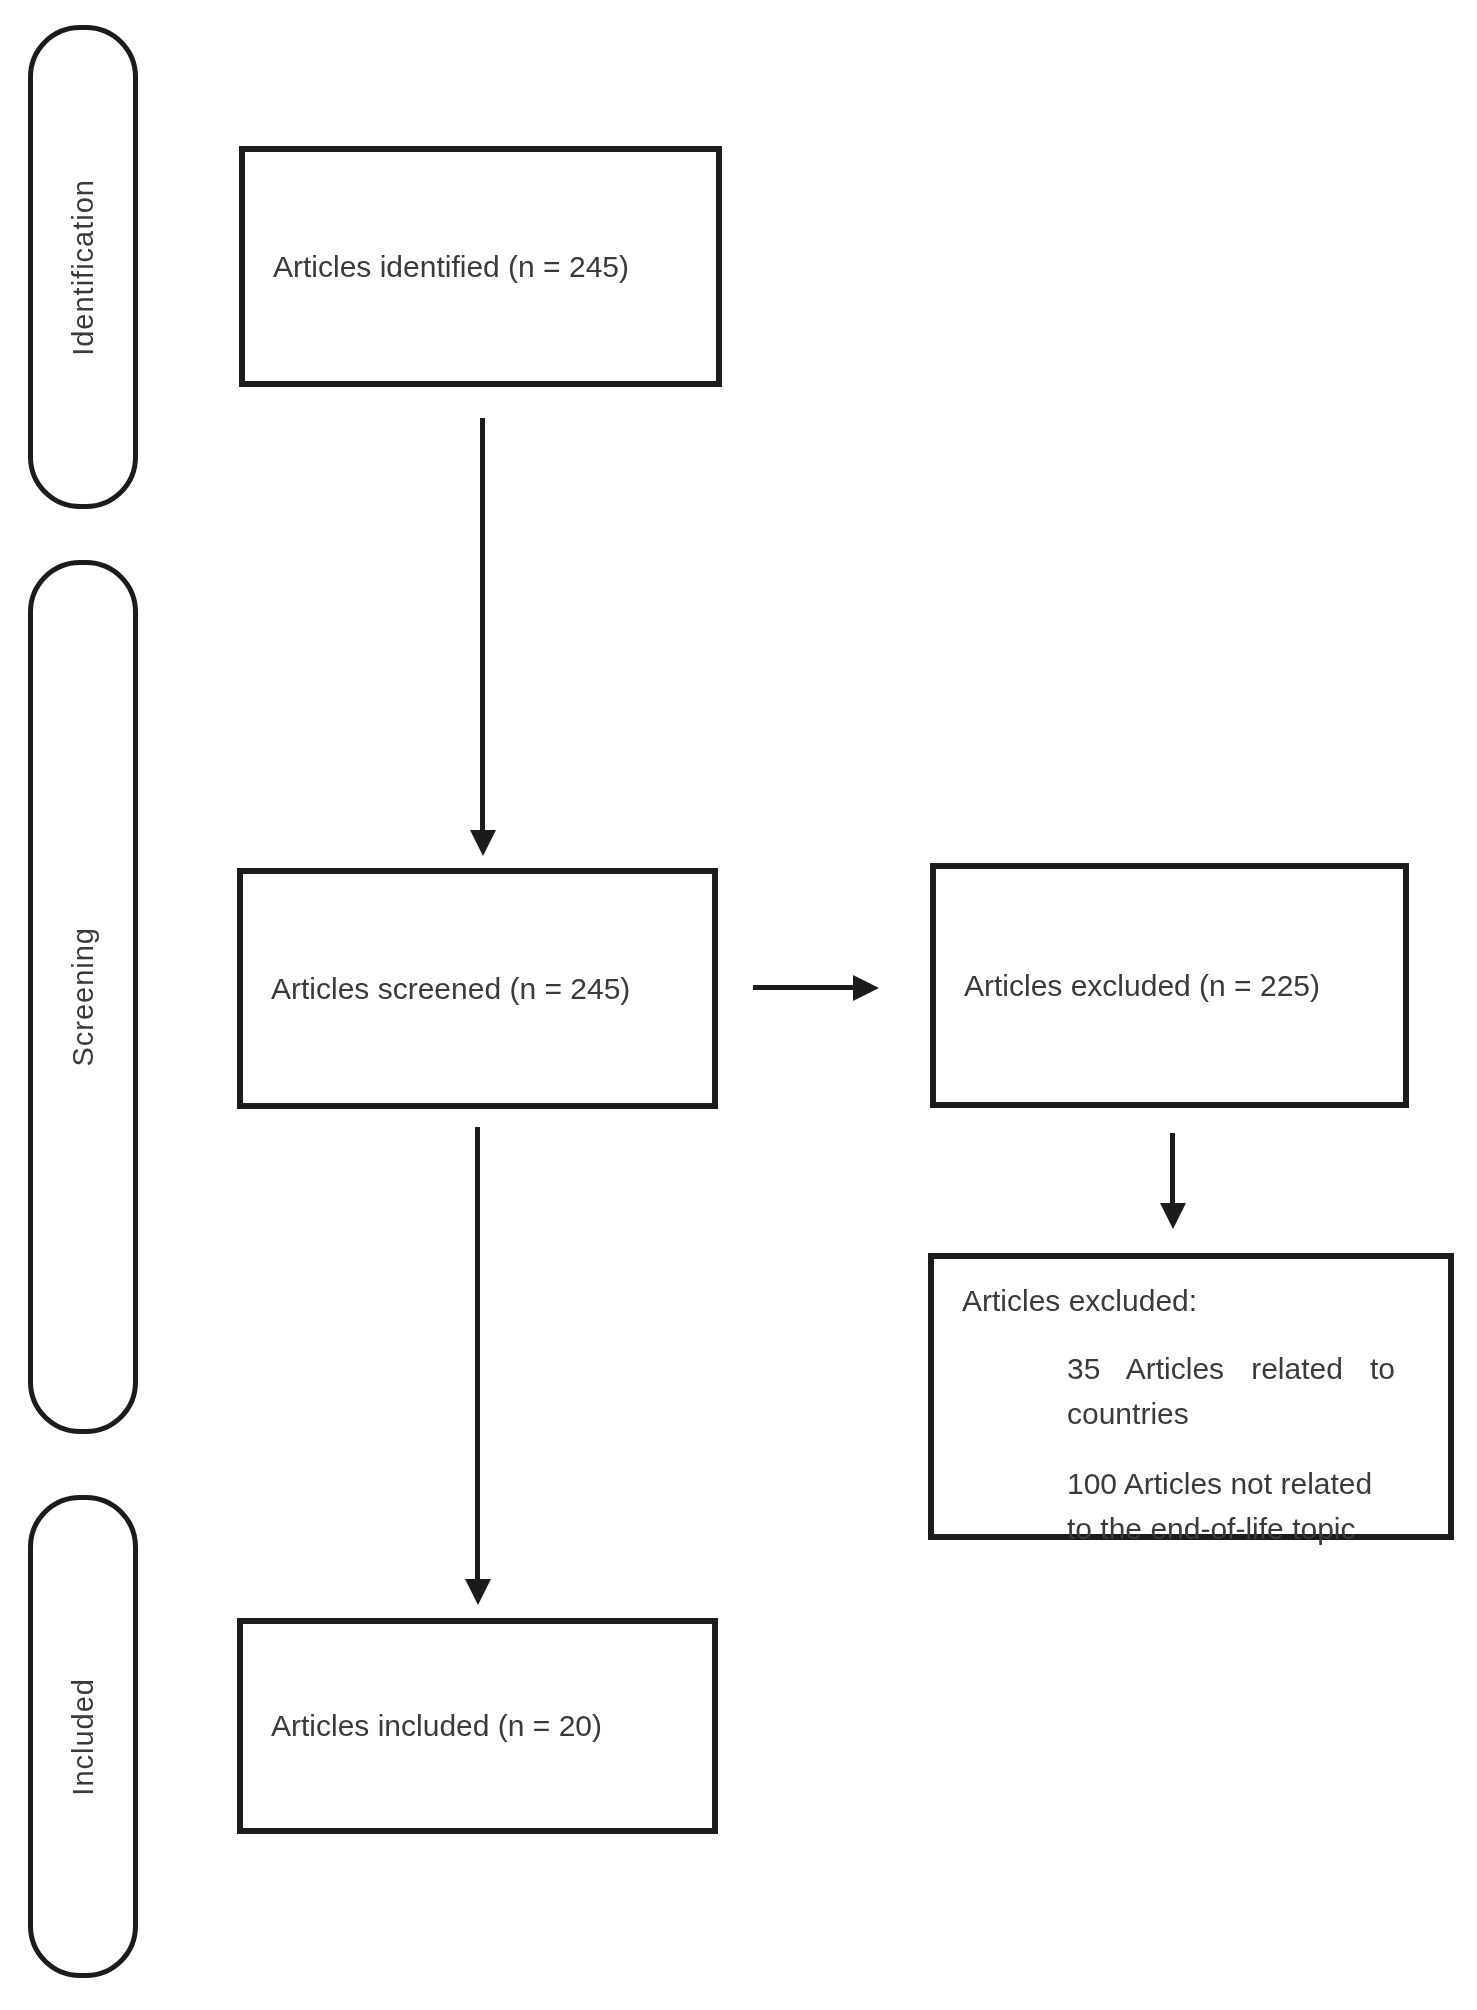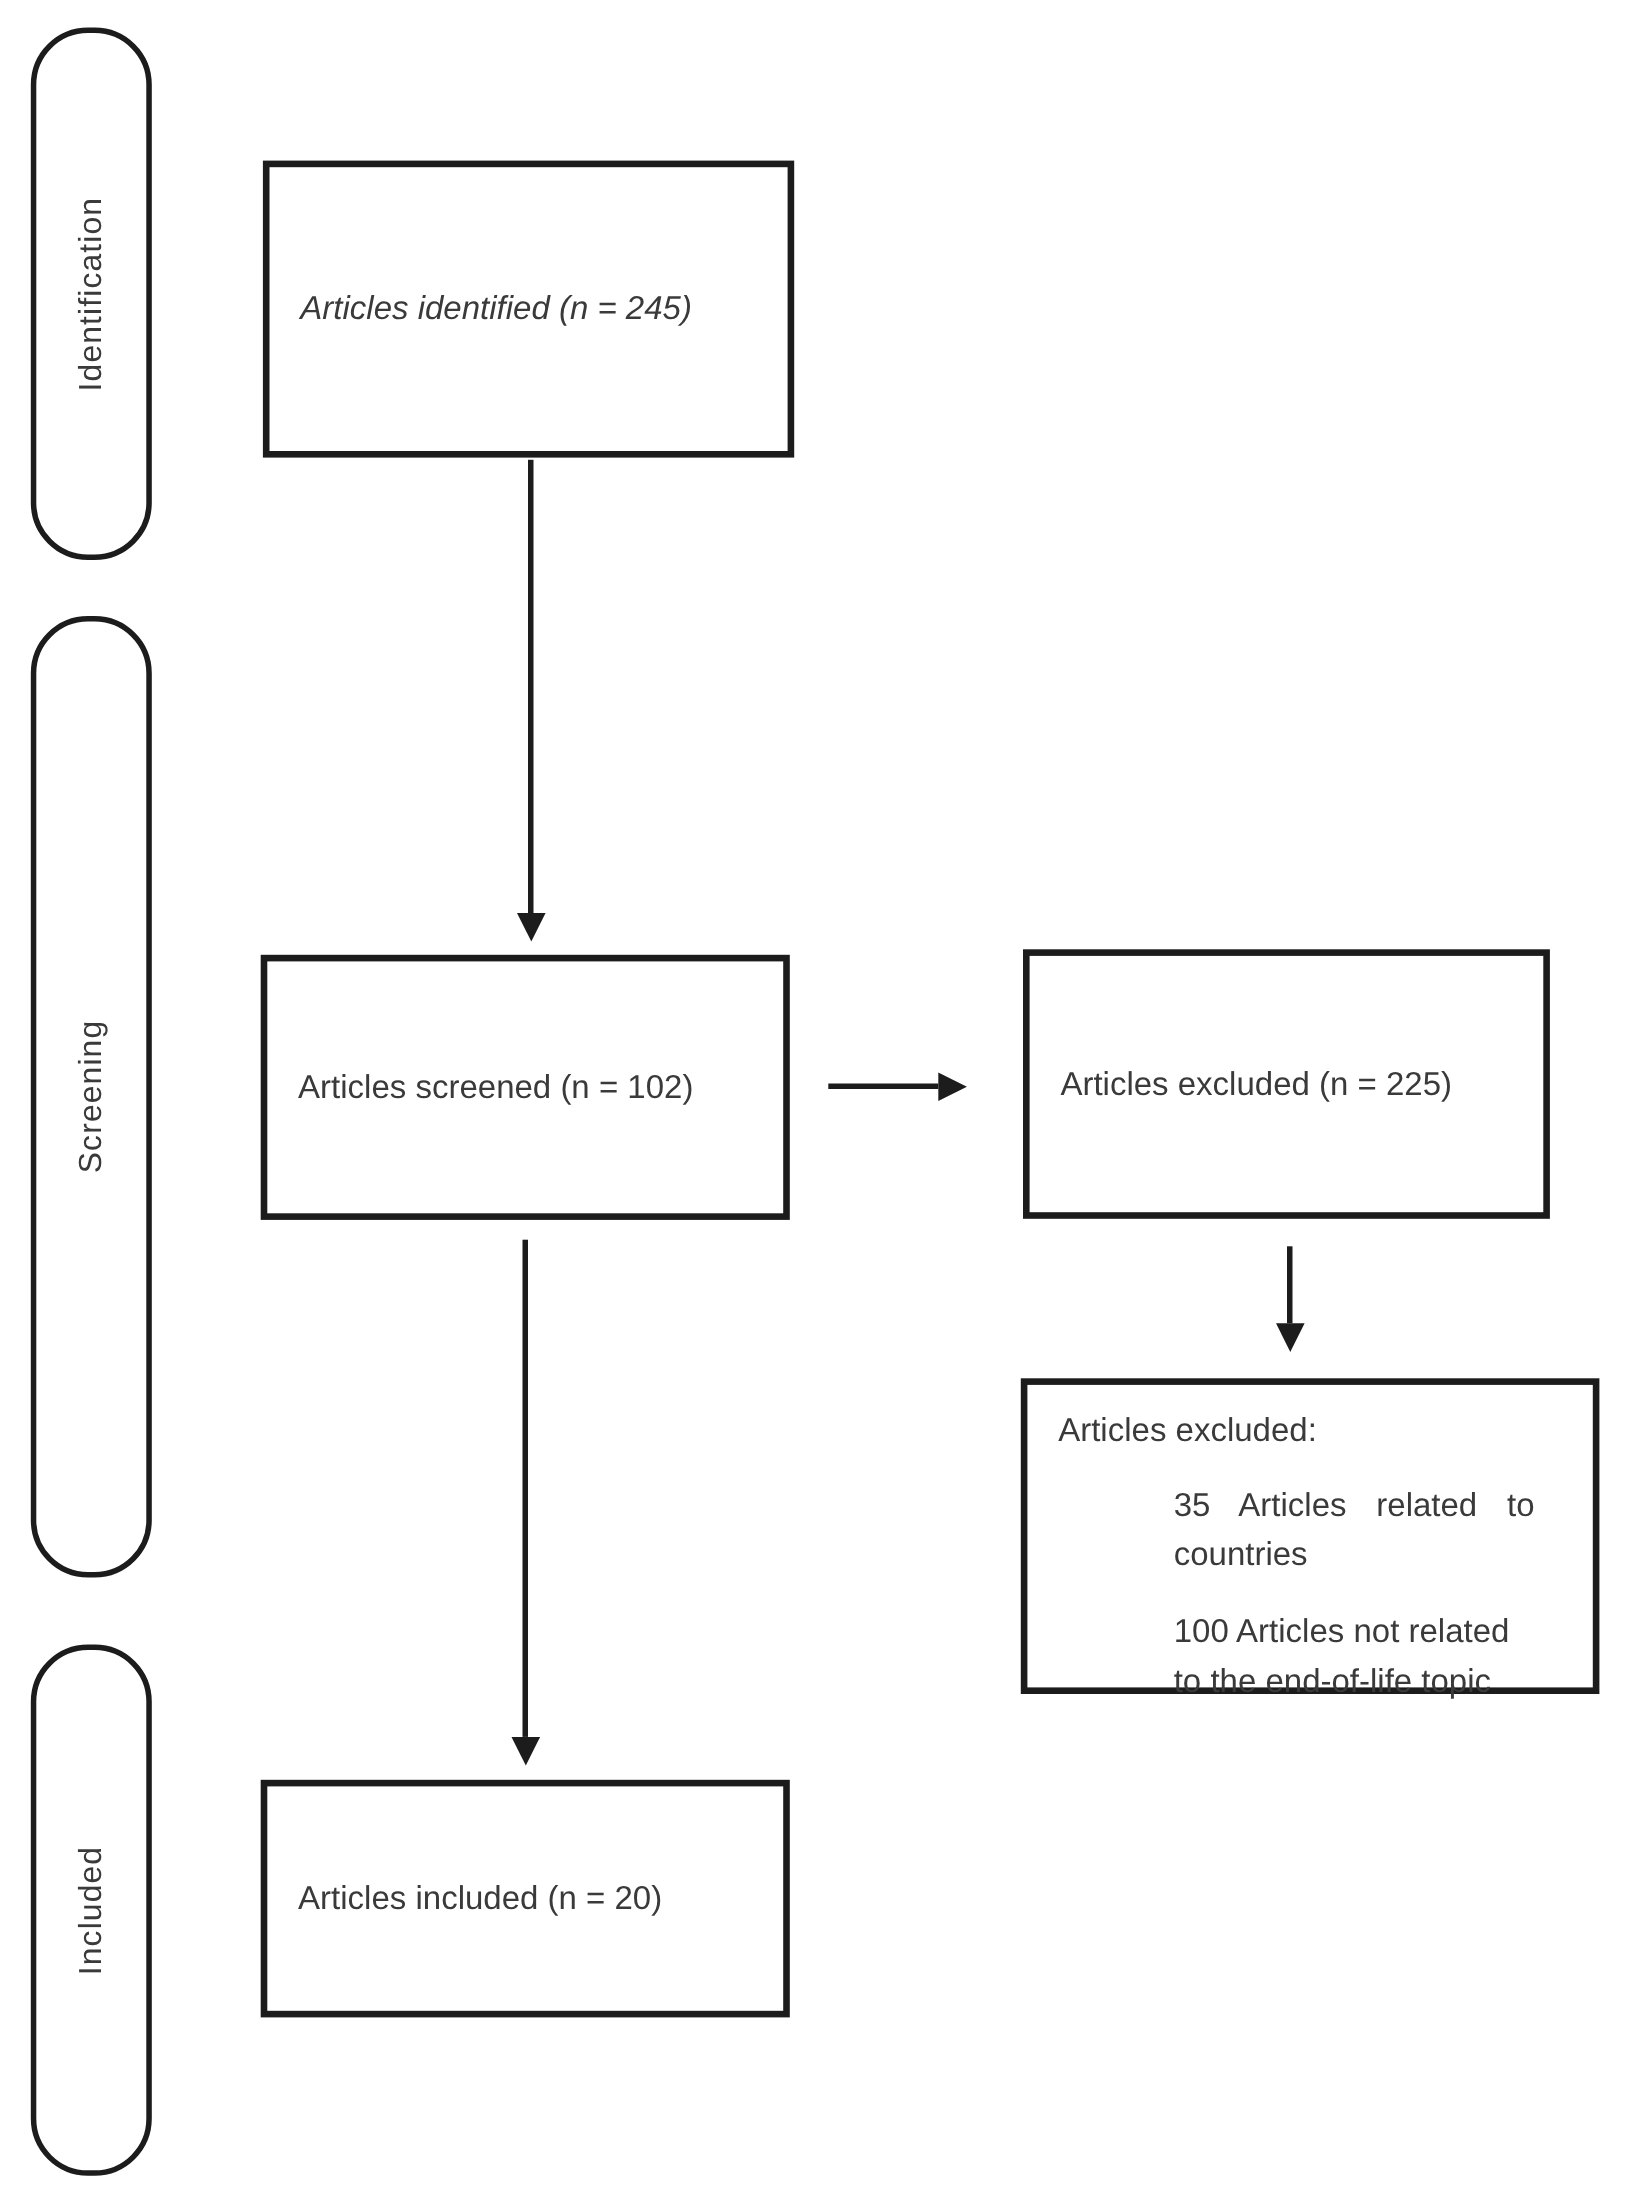--- a/index.html
+++ b/index.html
@@ -47,21 +47,21 @@
   .fbox{
     position:absolute;
     border:6px solid var(--border);
     background:var(--background);
     display:flex;
     align-items:center;
     font-size:30px;
     color:var(--text);
     padding-left:28px;
   }
-  .box-identified{left:239px;top:146px;width:483px;height:270px;font-style:italic;}
+  .box-identified{left:239px;top:146px;width:483px;height:241px;}
   .box-screened{left:237px;top:868px;width:481px;height:241px;}
   .box-excluded{left:930px;top:863px;width:479px;height:245px;text-align:right;}
   .box-included{left:237px;top:1618px;width:481px;height:216px;}
 
   .box-detail{
     left:928px;top:1253px;width:526px;height:287px;
     display:block;
     align-items:flex-start;
     padding:22px 52px 0 28px;
     font-size:30px;
@@ -136,21 +136,21 @@
   </div>
   <div class="pill pill-included">
     <span class="pill-label">Included</span>
   </div>
 
   <div class="fbox box-identified">
     <span>Articles identified (n = 245)</span>
   </div>
 
   <div class="fbox box-screened">
-    <span>Articles screened (n = 102)</span>
+    <span>Articles screened (n = 245)</span>
   </div>
 
   <div class="fbox box-excluded">
     <span>Articles excluded (n = 225)</span>
   </div>
 
   <div class="fbox box-detail">
     <div class="detail-heading">Articles excluded:</div>
     <div class="reason">
       <div class="line justify">35 Articles related to</div>

